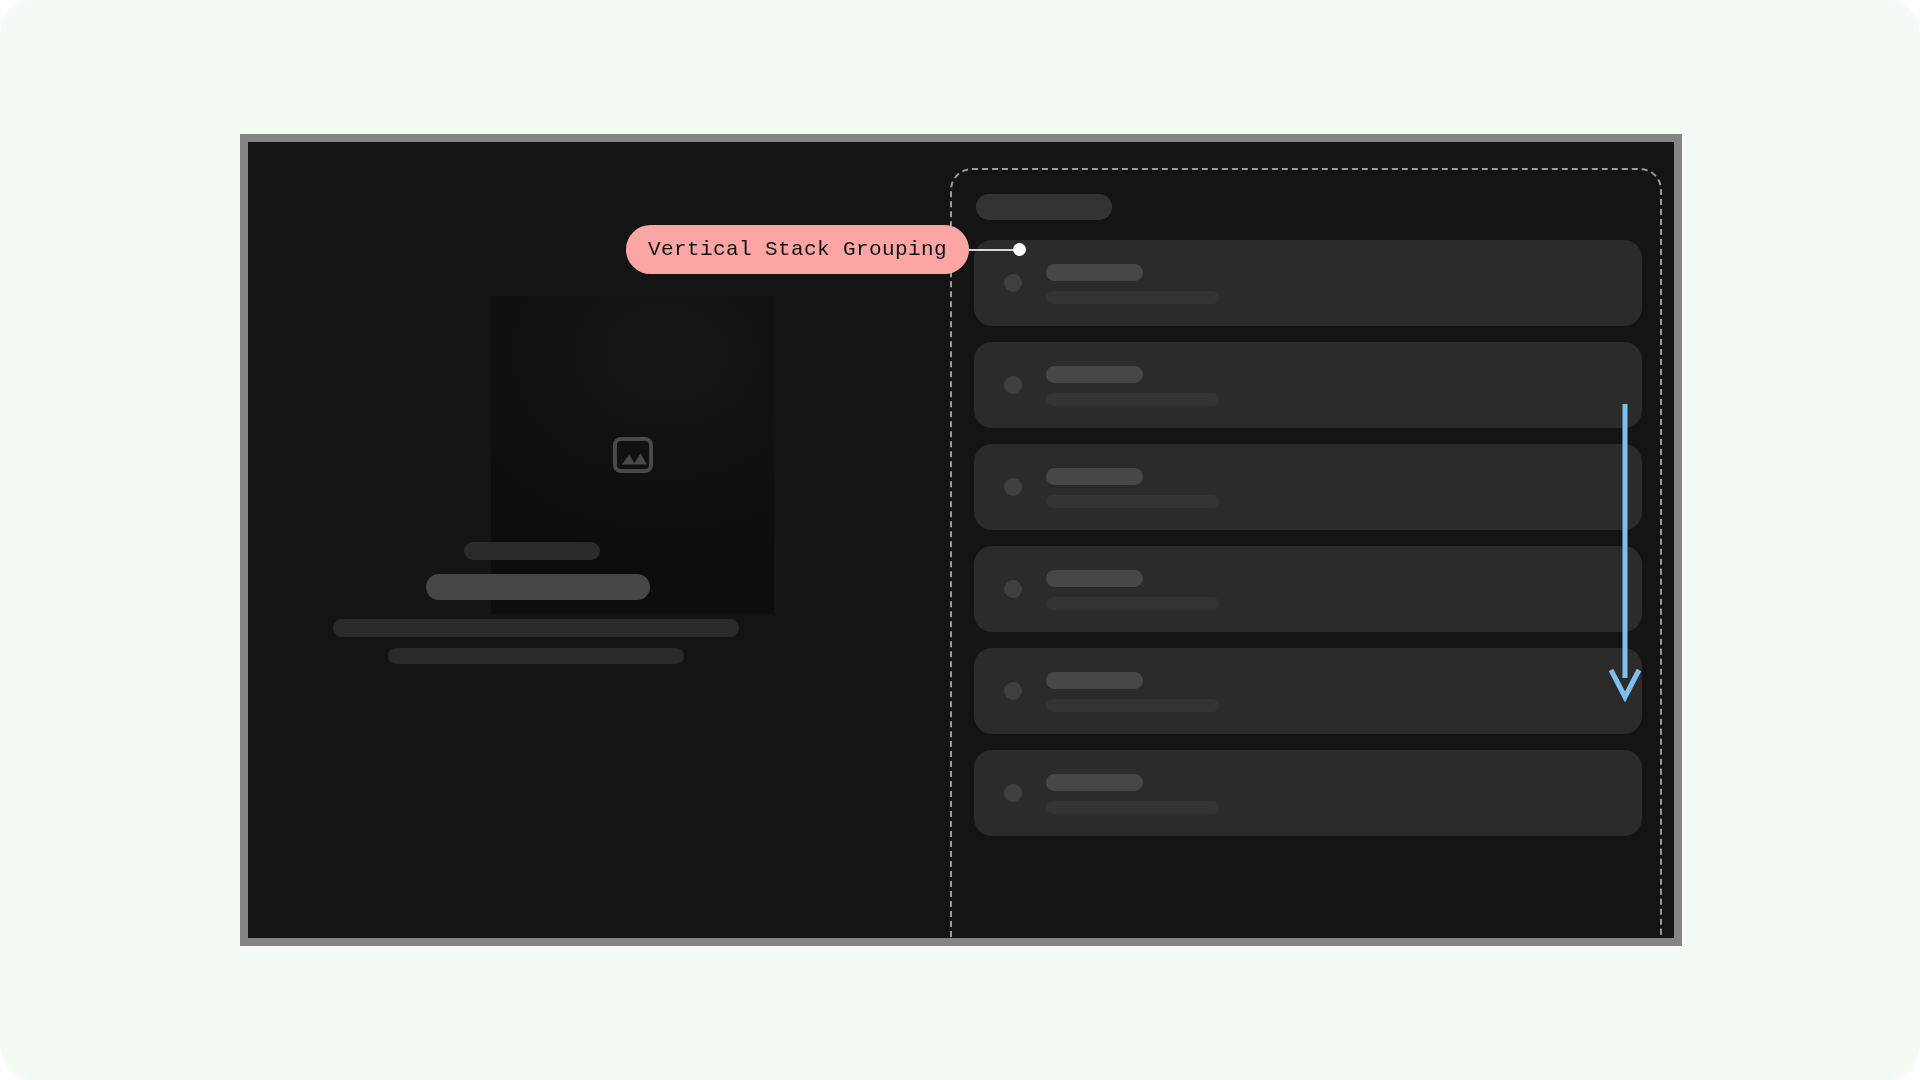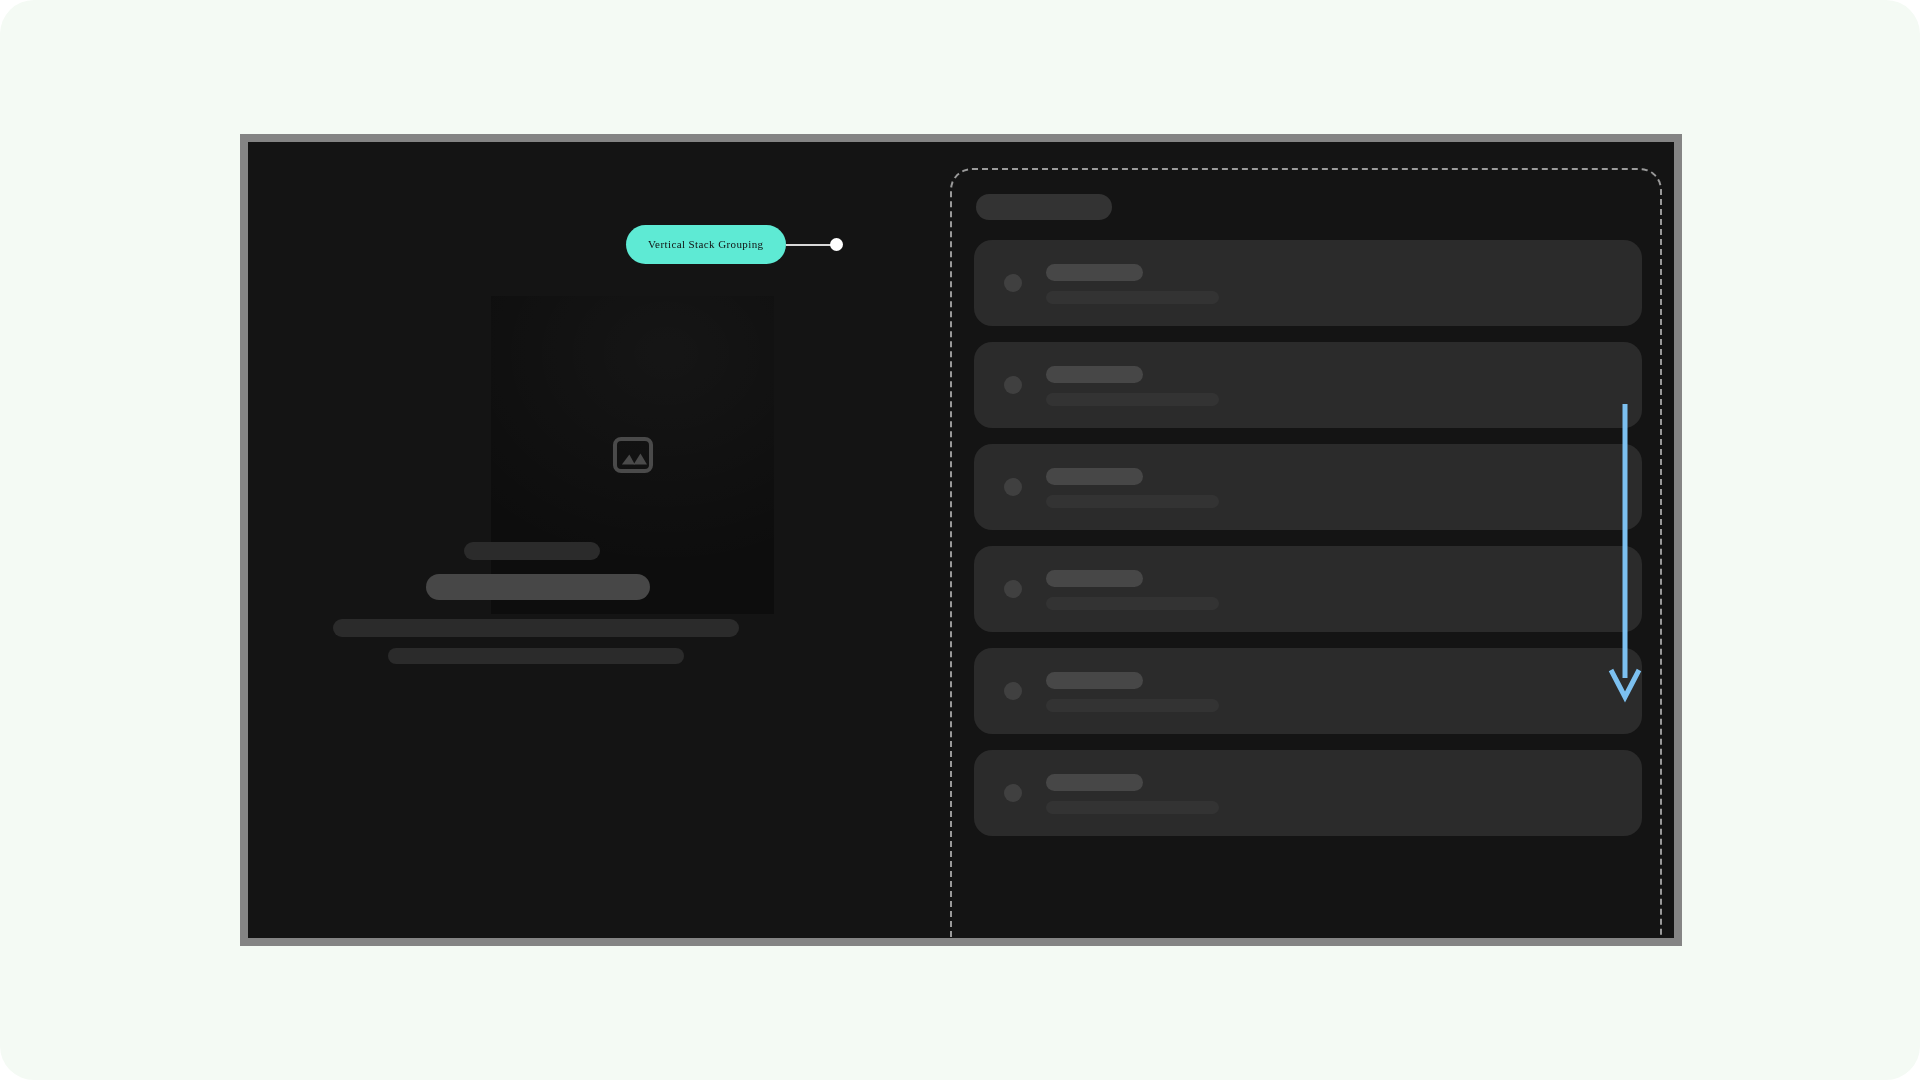--- a/index.html
+++ b/index.html
@@ -167,24 +167,24 @@
   #annotation {
     position: absolute;
     left: 626px;
     top: 225px;
     display: flex;
     align-items: center;
     z-index: 30;
   }
 
   #annotation-pill {
-    background: #5eead4;
+    background: #fca5a5;
     color: #121212;
-    font-family: Liberation Serif, serif;
-    font-size: 11px;
+    font-family: Liberation Mono, monospace;
+    font-size: 21px;
     letter-spacing: 0.4px;
     line-height: 1;
     padding: 14px 22px;
     border-radius: 100px;
     white-space: nowrap;
   }
 
   #annotation-line {
     width: 46px;
     height: 2px;

